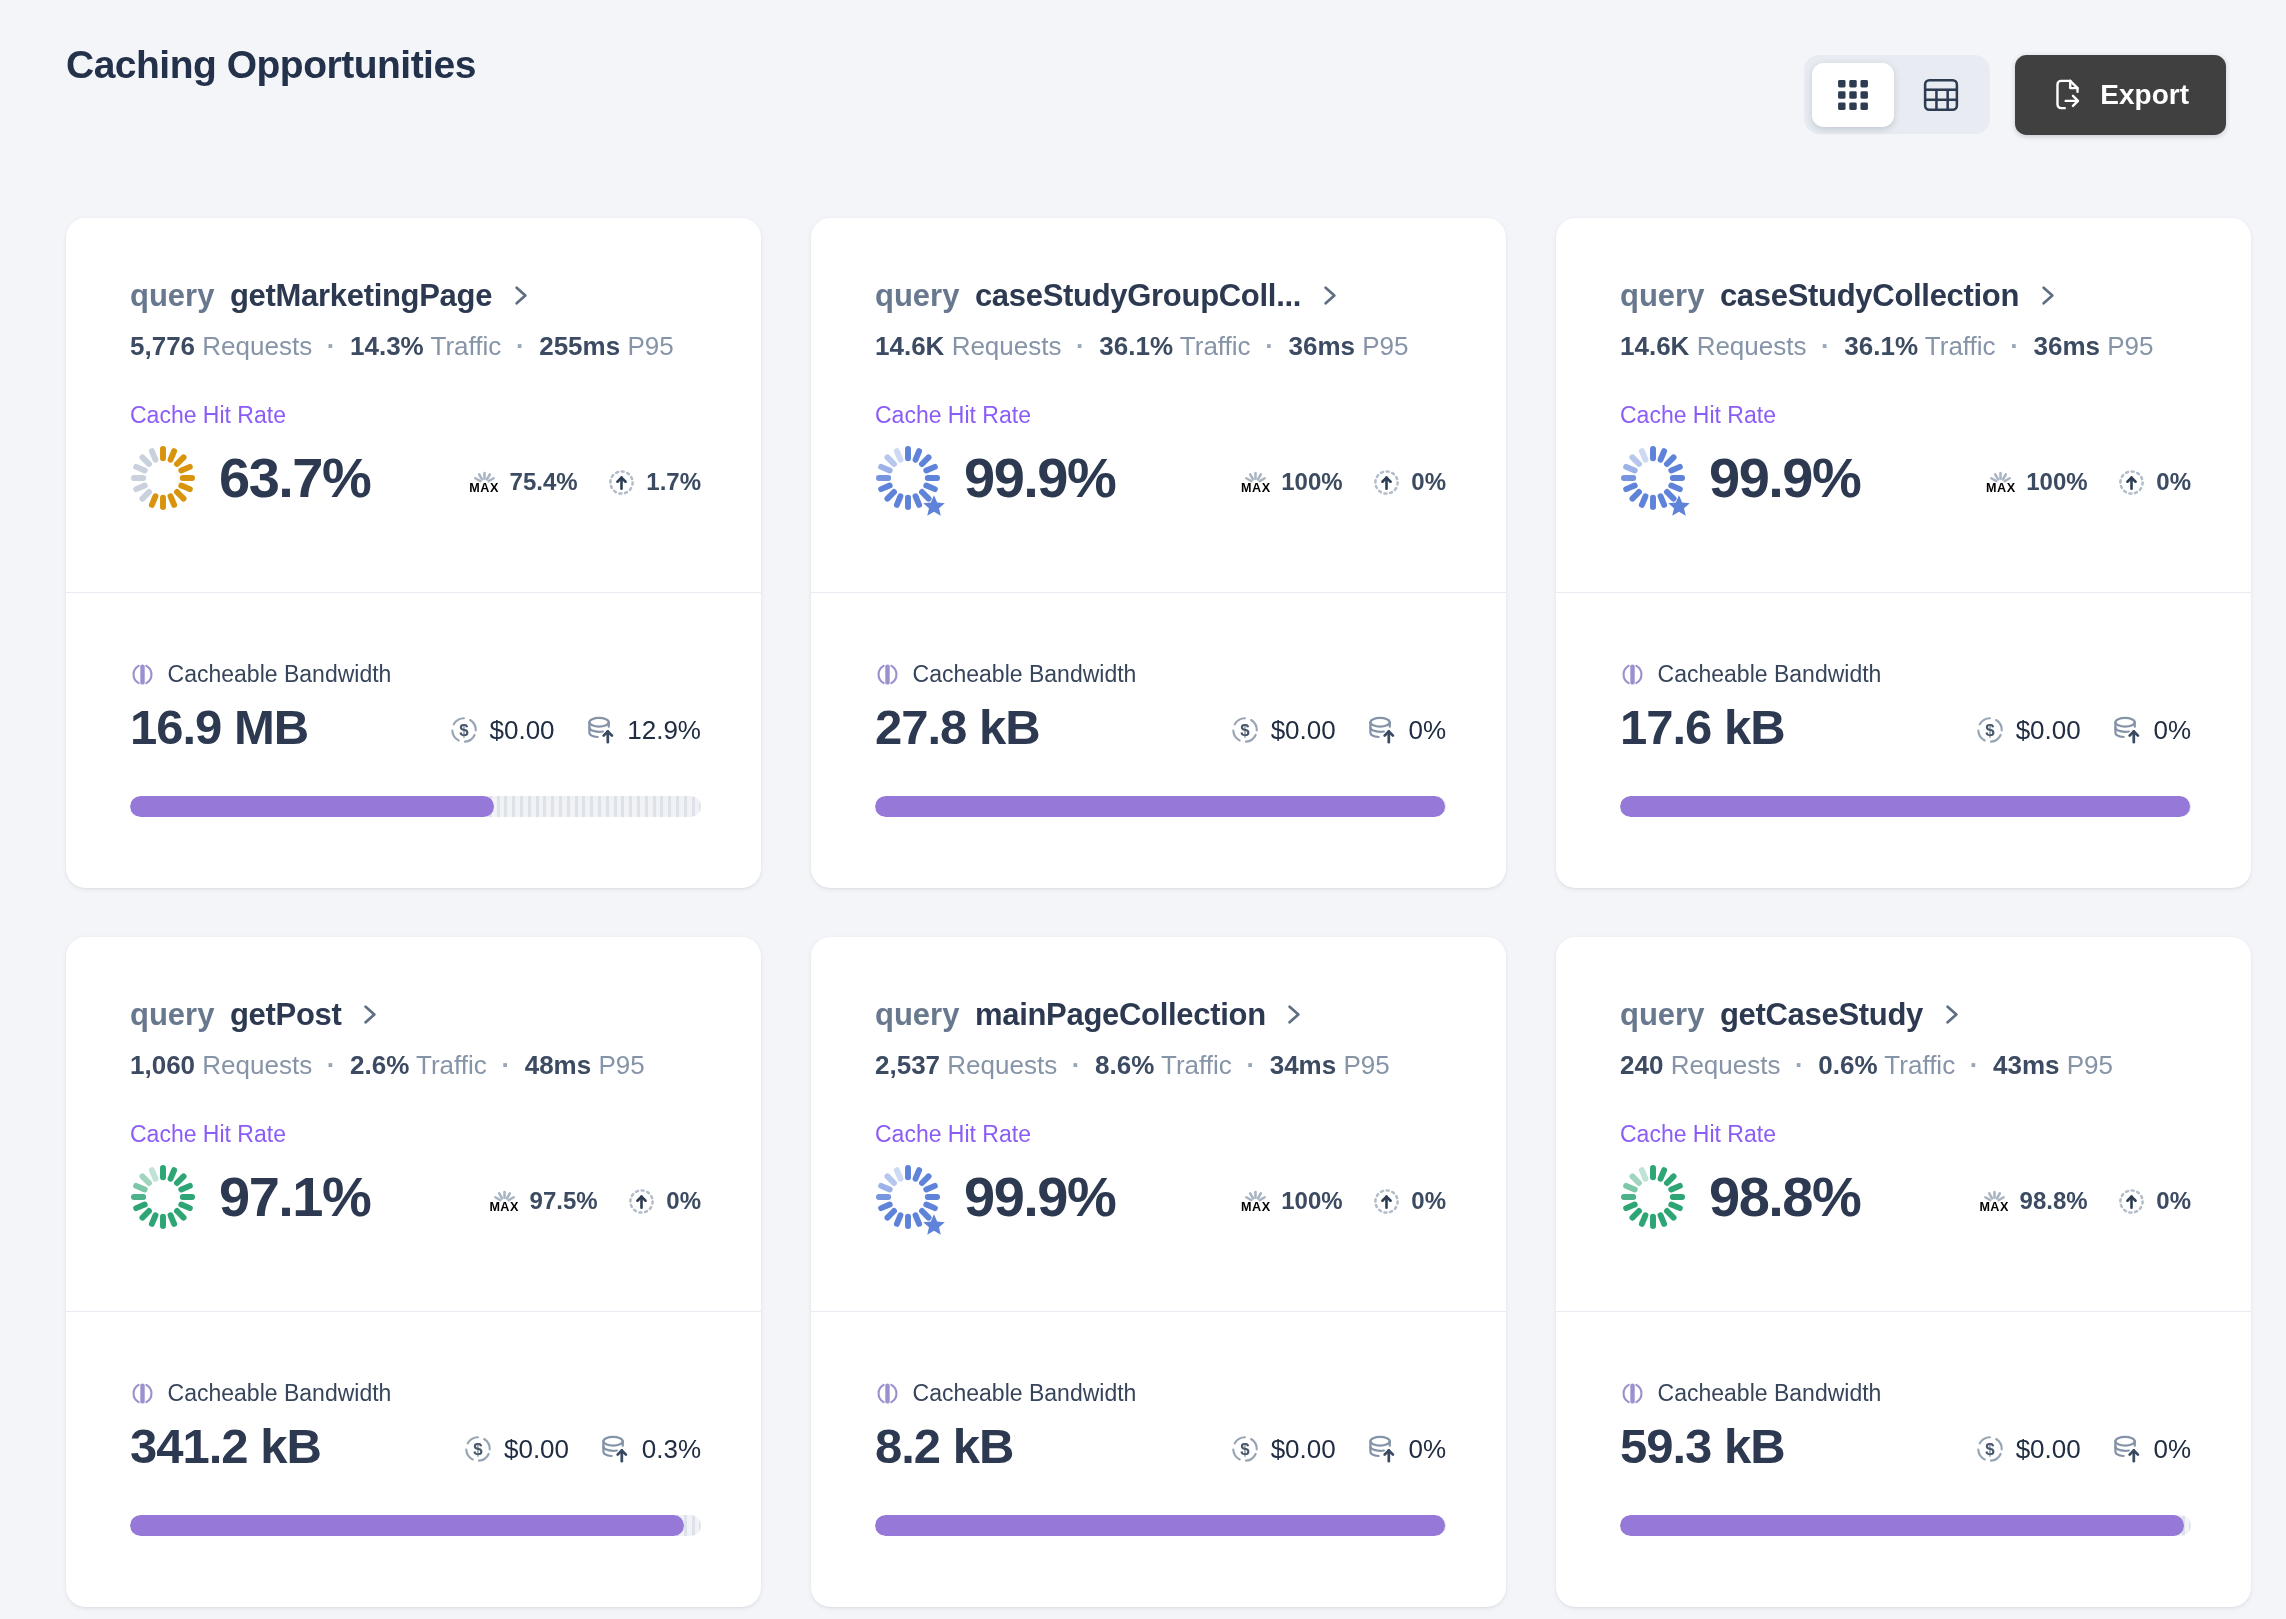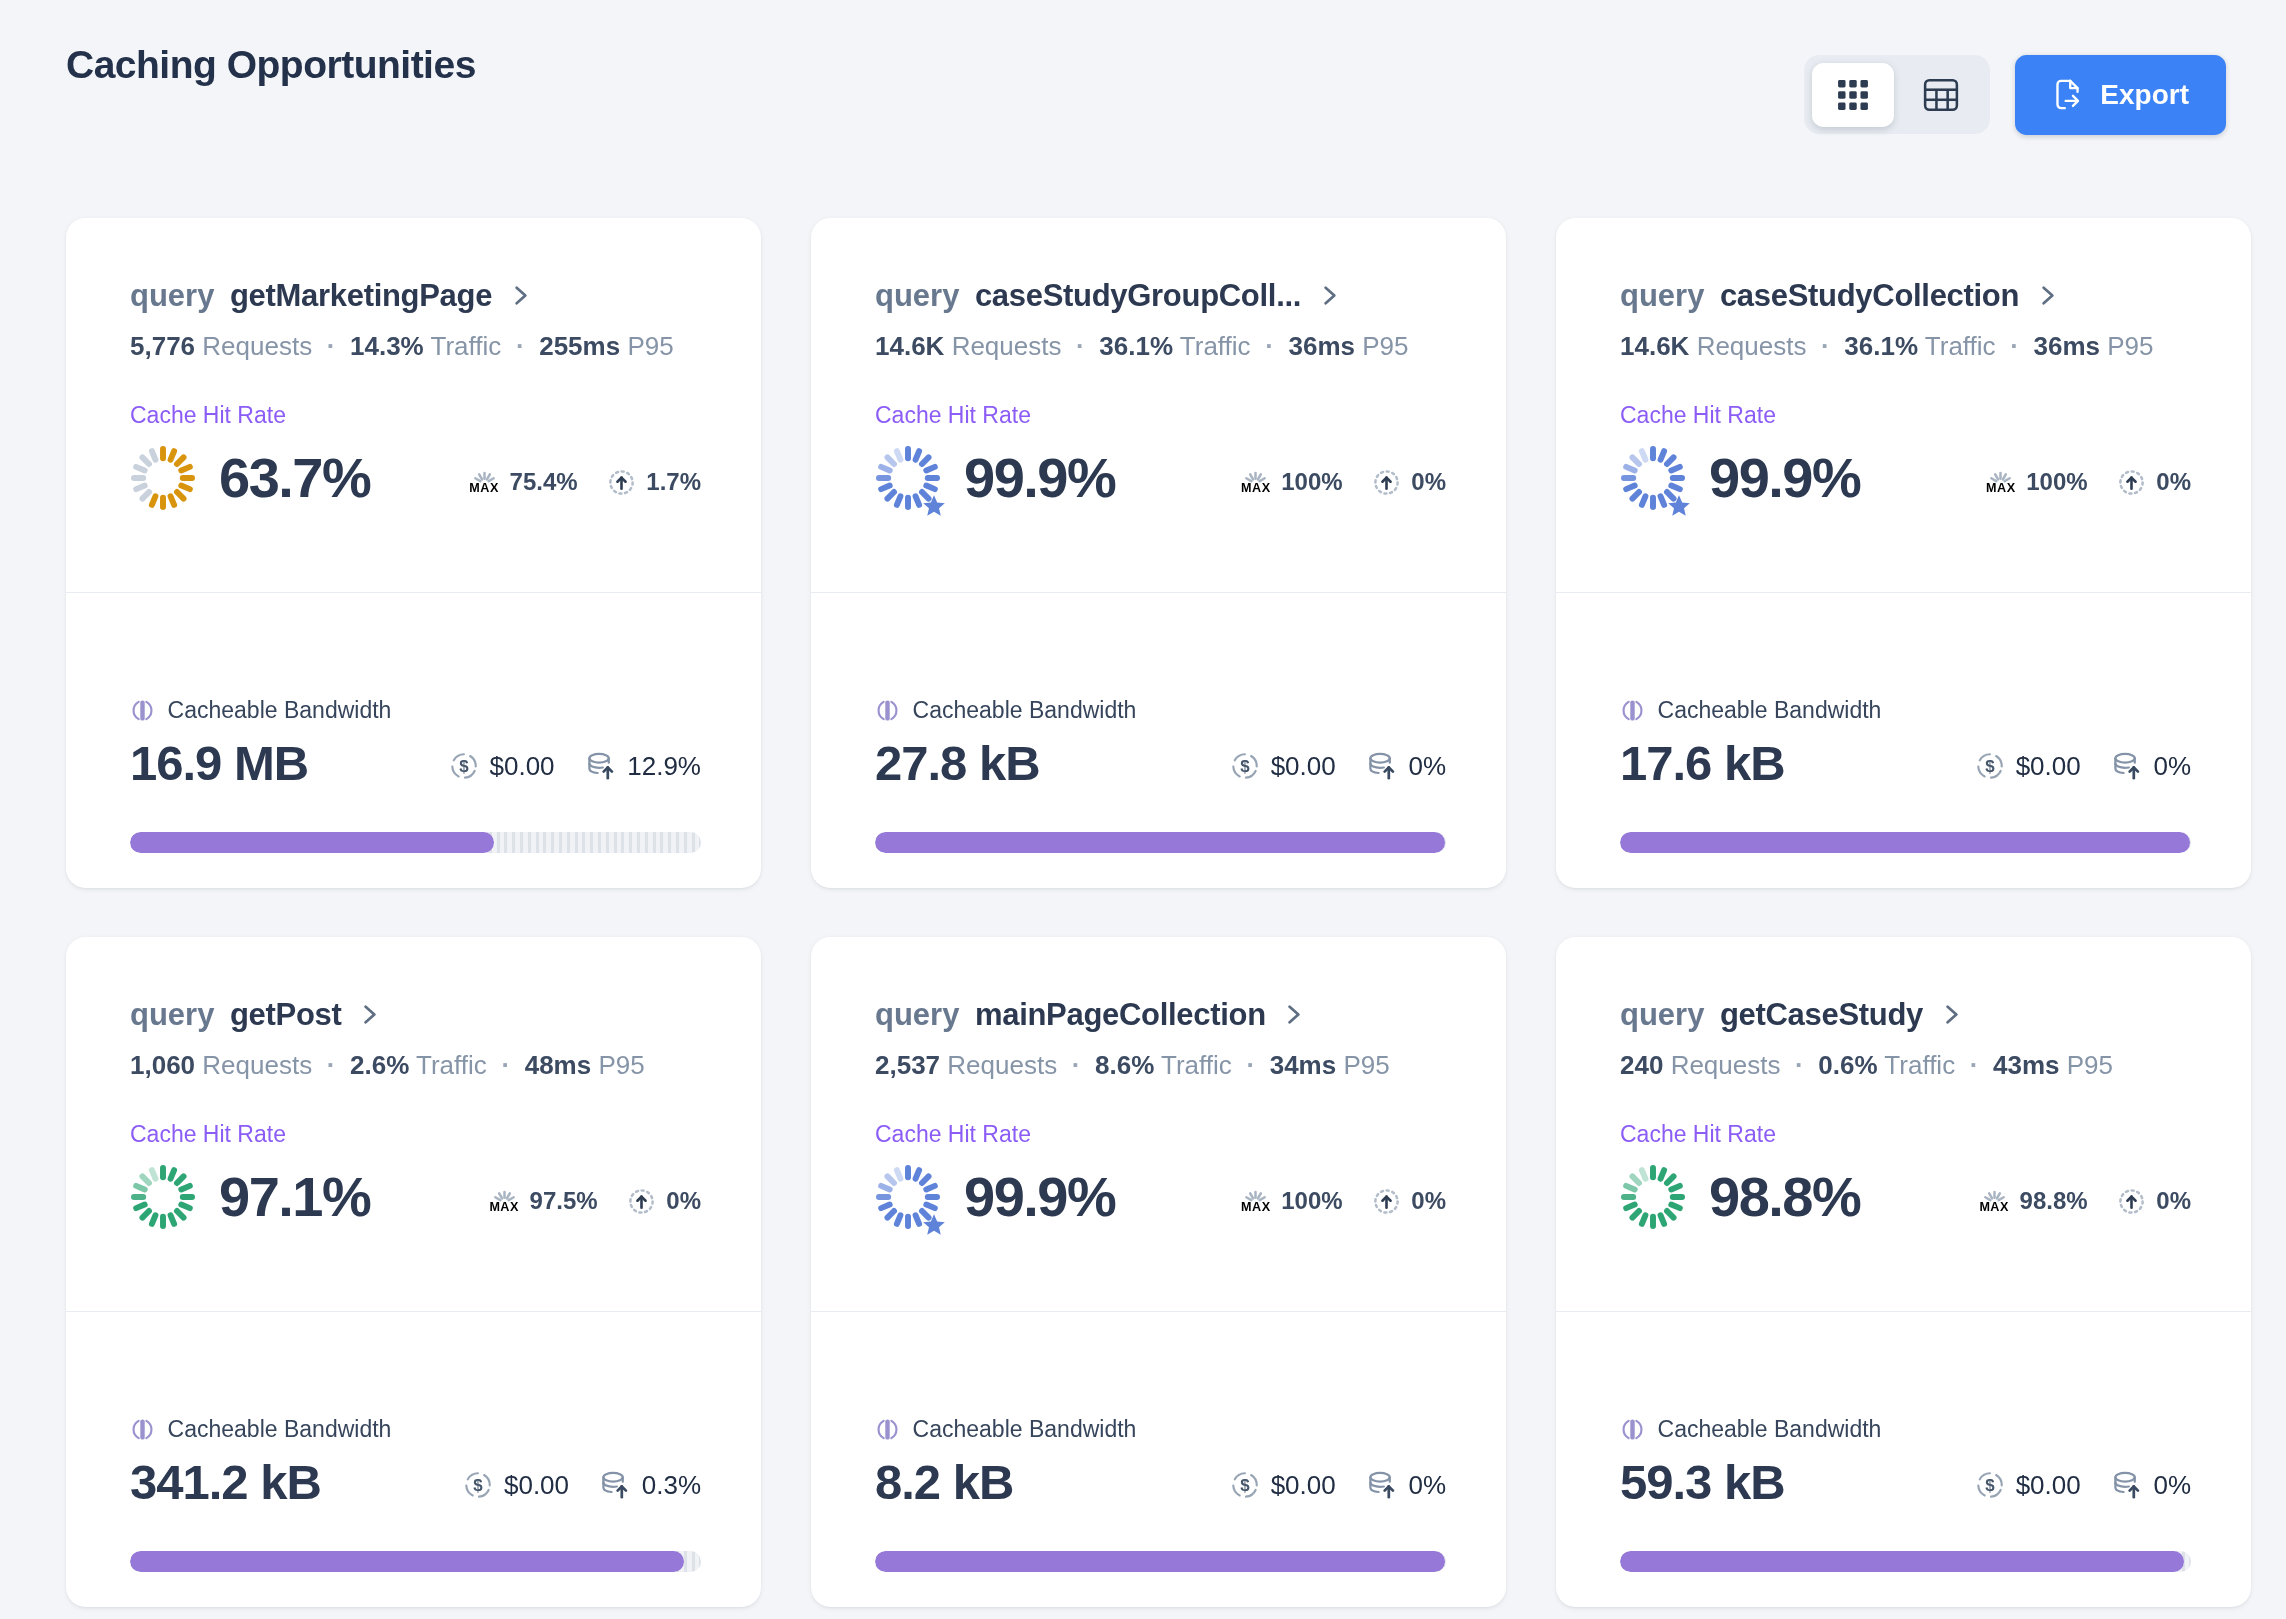--- a/index.html
+++ b/index.html
@@ -12,32 +12,32 @@
   }
   
   .header { display: flex; justify-content: space-between; align-items: flex-start; padding: 43px 60px 0 66px; }
   .page-title { font-size: 39px; font-weight: 700; color: #24314a; letter-spacing: -0.5px; }
   .page-subtitle { font-size: 23px; color: #5b6879; margin-top: 15.5px; }
   .controls { display: flex; gap: 25px; align-items: center; margin-top: 11.6px; }
   .view-toggle { background: #e8ecf2; border-radius: 15.5px; padding: 7.8px; display: flex; gap: 5.8px; }
   .toggle-btn { width: 82px; height: 64px; display: flex; align-items: center; justify-content: center; border-radius: 11.6px; cursor: pointer; }
   .toggle-btn.active { background: #ffffff; box-shadow: 0 2.9px 7.8px rgba(20,32,54,.16); }
   .export-btn {
-    background: #3b82f6; color: #fff; border: none; cursor: pointer;
+    background: #404040; color: #fff; border: none; cursor: pointer;
     height: 80px; padding: 16px 37px; border-radius: 11.6px;
     display: flex; align-items: center; gap: 17.5px;
     font-family: inherit; font-size: 28px; font-weight: 700;
     box-shadow: 0 1.9px 5.8px rgba(20,32,54,.18);
   }
   
   .cards { display: grid; grid-template-columns: repeat(3, 695px); column-gap: 50px; row-gap: 49px; padding: 0 0 0 66px; margin-top: 83px; }
   .card {
     width: 695px; height: 670px; background: #fff; border-radius: 19.4px;
     box-shadow: 0 1.9px 5.8px rgba(22,33,55,.06), 0 1px 1.9px rgba(22,33,55,.05);
-    display: flex; flex-direction: column; overflow: hidden; gap: 36px;
+    display: flex; flex-direction: column; overflow: hidden;
   }
   .card-top { height: 375px; border-bottom: 1.9px solid #e8ecf2; padding: 60px 60px 0 64px; }
   .card-bottom { flex: 1; padding: 68px 60px 0 64px; }
   
   .query-row { display: flex; align-items: center; gap: 15.5px; cursor: pointer; }
   .query-kw { font-size: 31px; font-weight: 700; color: #68788e; }
   .query-name { font-size: 31px; font-weight: 700; color: #2c3950; letter-spacing: -0.3px; }
   .stats-row { margin-top: 17.5px; display: flex; align-items: center; gap: 14.6px; font-size: 26px; }
   .stat { color: #8694a7; }
   .stat-num { color: #3c4b62; font-weight: 700; }

